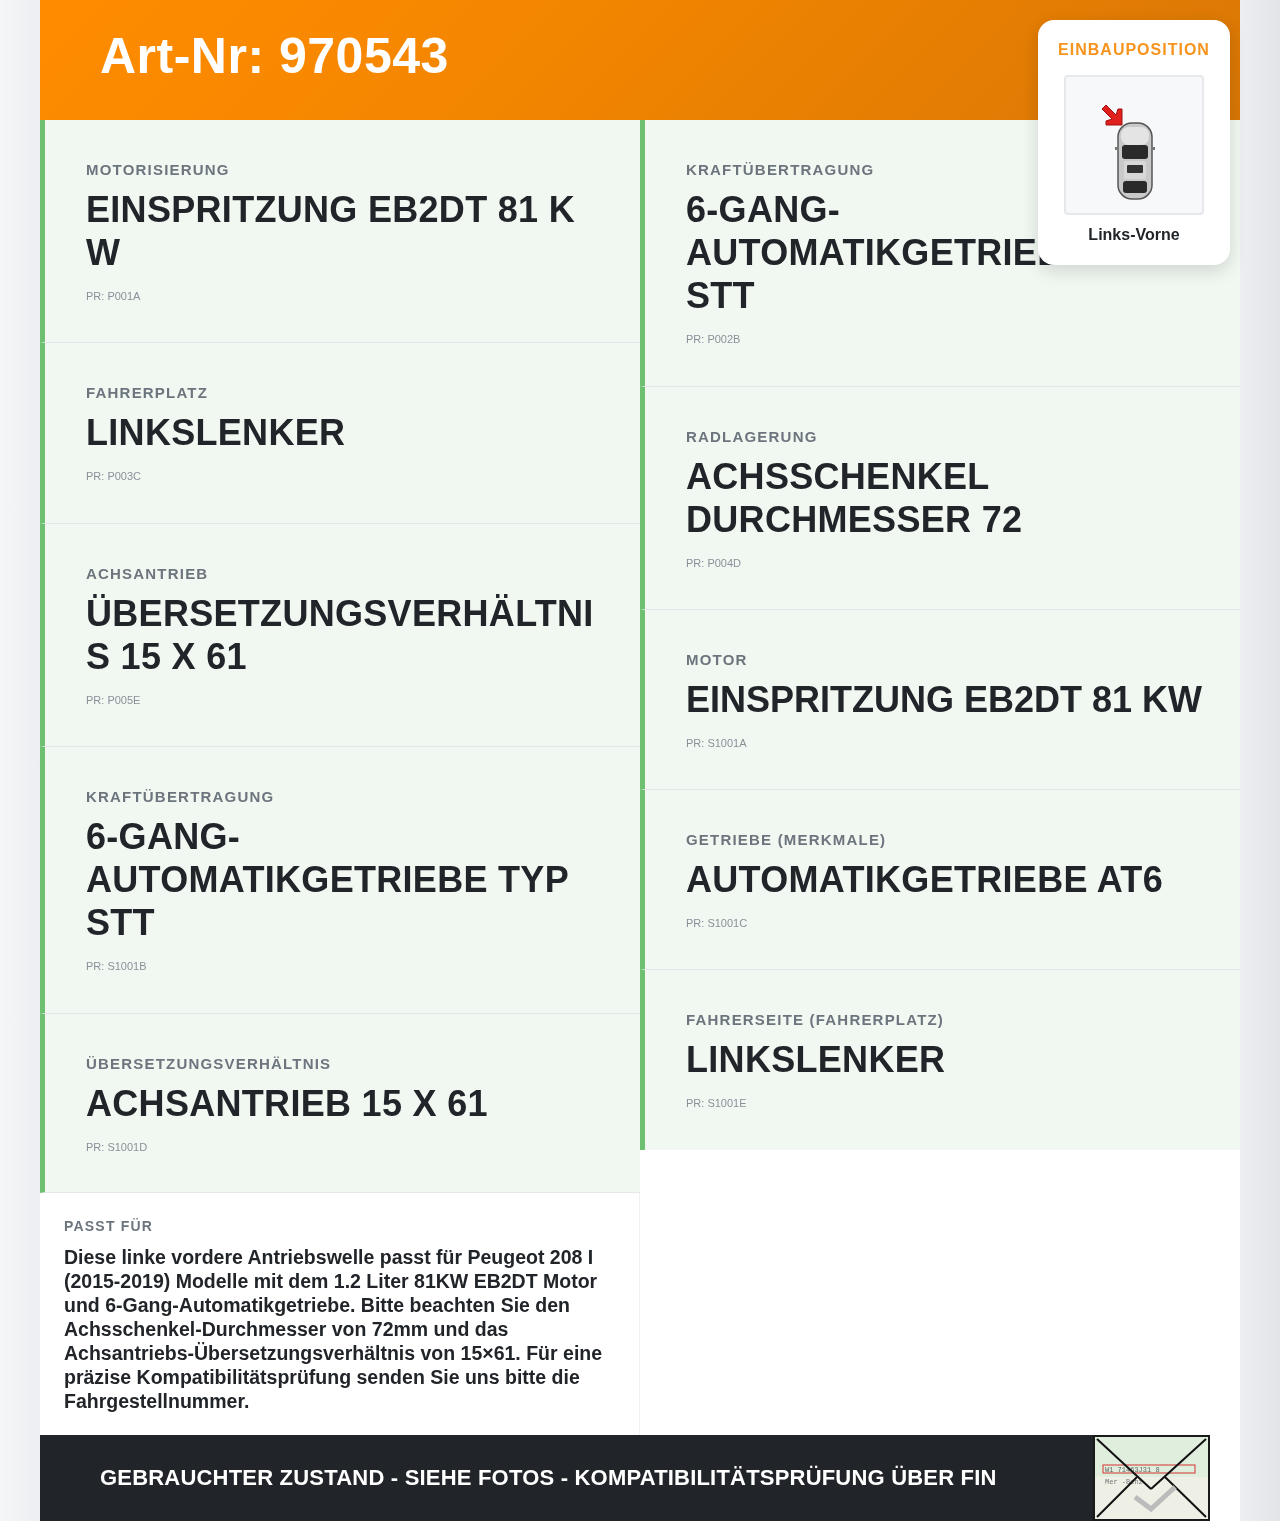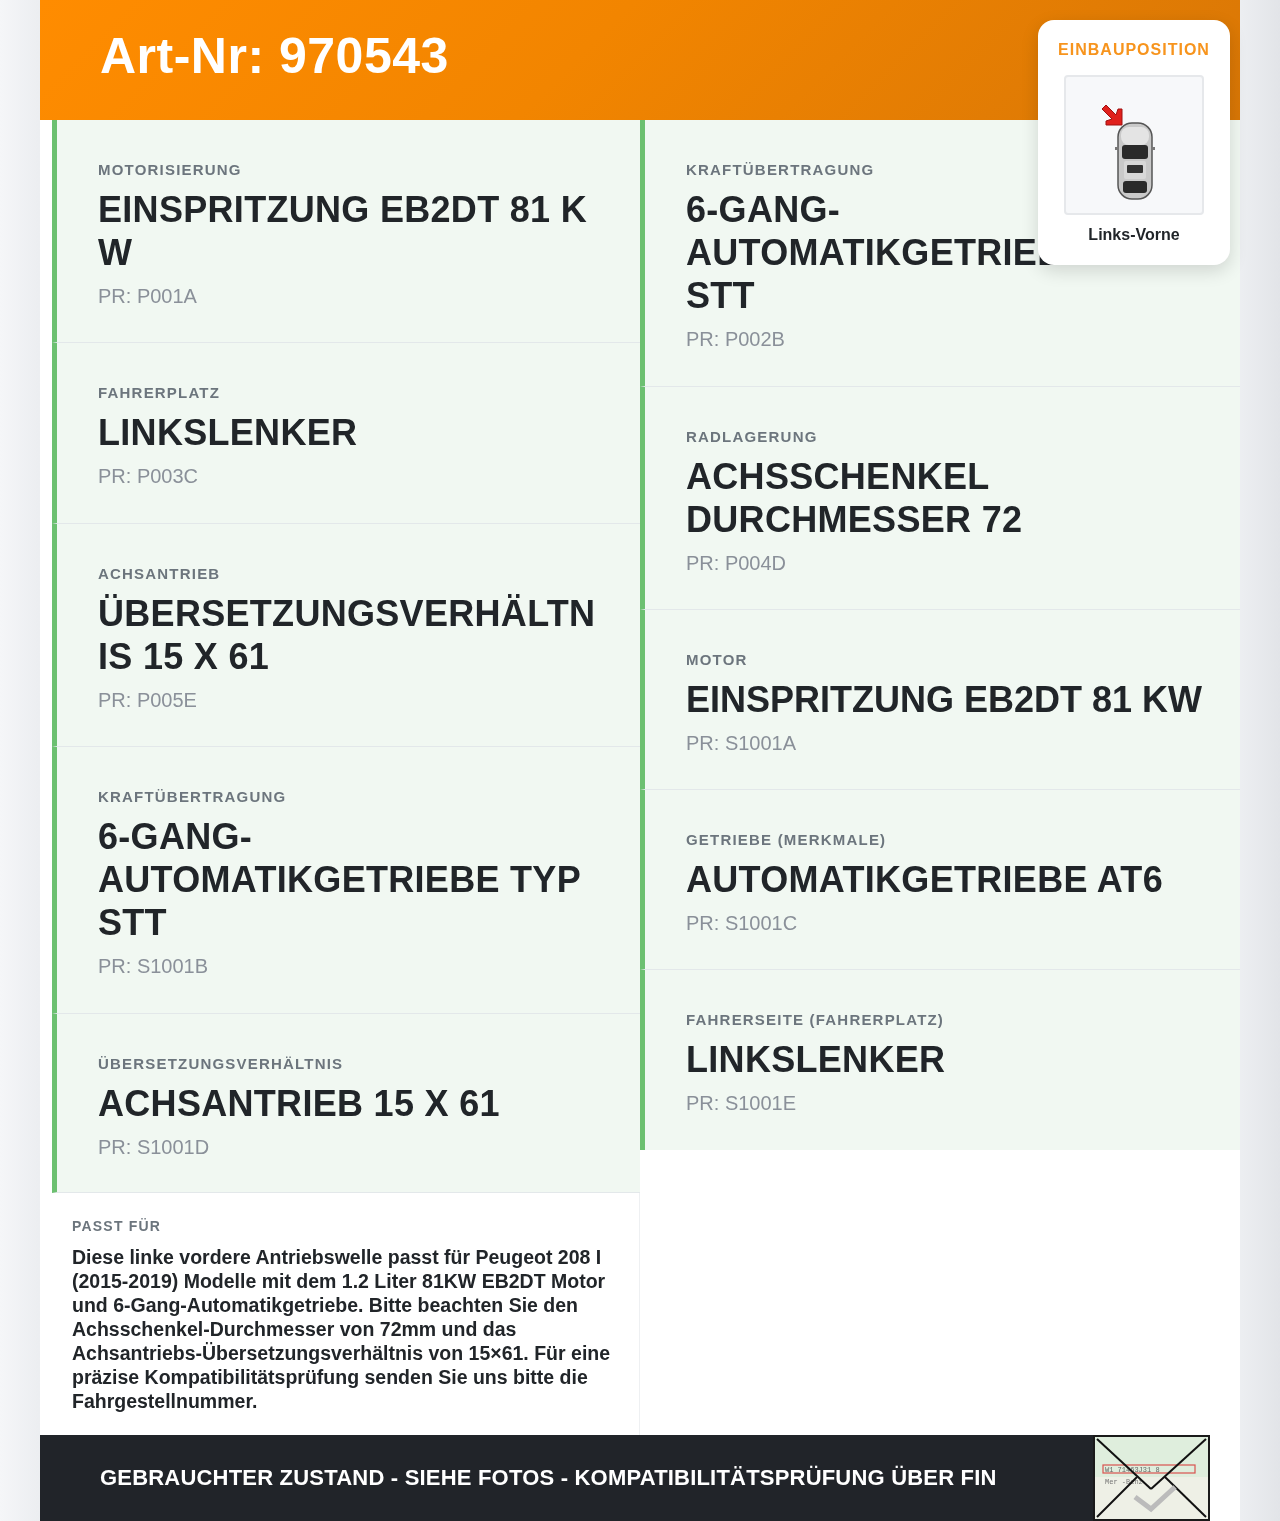--- a/index.html
+++ b/index.html
@@ -18,46 +18,46 @@
       position: absolute; left: 0; top: 0; width: 1200px; height: 120px;
       background: linear-gradient(135deg, #ff8c00 0%, #f28500 45%, #d97706 100%);
       padding-left: 16px;
     }
     .header-title {
       position: absolute; left: 60px; top: 26px;
       font-size: 50px; font-weight: bold; color: #ffffff; letter-spacing: 0.5px;
       line-height: 60px;
     }
     .col { position: absolute; top: 120px; width: 600px; }
-    .col-left { left: 0; padding-left: 12px; }
+    .col-left { left: 0; }
     .col-right { left: 600px; }
     .card {
       position: relative;
       background: #f1f8f2;
       border-left: 5px solid #6cc070;
       border-bottom: 1px solid #e3e8ea;
       padding: 40px 40px 40px 41px;
     }
     .card-label {
       font-size: 15px; font-weight: bold; color: #6c757d; letter-spacing: 1.2px;
       line-height: 20px; text-transform: uppercase;
     }
     .card-value {
       margin-top: 8px;
       font-size: 36px; font-weight: bold; color: #212529; line-height: 43px;
       letter-spacing: 0.3px; word-break: break-all;
     }
     .card-code {
       margin-top: 12px;
-      font-size: 20px; color: #8a9099; line-height: 20px;
+      font-size: 11px; color: #8a9099; line-height: 20px;
     }
     .fit {
       position: absolute; left: 0; top: 1193px; width: 600px; height: 242px;
       background: #ffffff; border-right: 1px solid #eef0f2;
-      padding: 24px 24px 0 32px;
+      padding: 24px 24px 0 24px;
     }
     .fit-label {
       font-size: 14px; font-weight: bold; color: #6c757d; letter-spacing: 1.2px; line-height: 18px;
     }
     .fit-text {
       margin-top: 10px;
       font-size: 19.5px; font-weight: bold; color: #212529; line-height: 24px;
     }
     .position-card {
       position: absolute; left: 998px; top: 20px; width: 192px; height: 245px;

